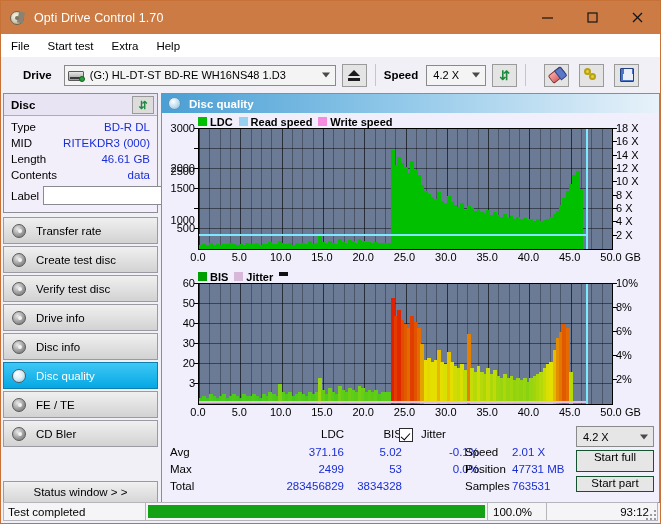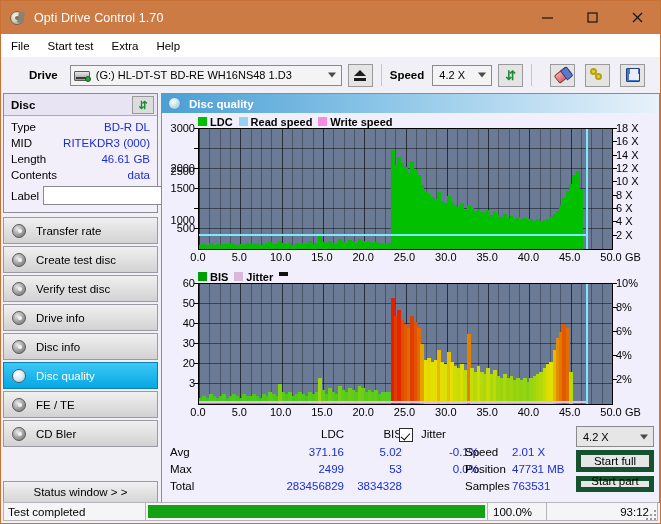--- a/index.html
+++ b/index.html
@@ -279,22 +279,22 @@
   .chk {
     position: absolute; width: 14px; height: 14px; background: #fff;
     border: 1px solid #2a2a2a;
   }
   .chk::after {
     content: ""; position: absolute; left: 3px; top: 2px;
     width: 4px; height: 8px; border: solid #000;
     border-width: 0 1.6px 1.6px 0; transform: rotate(42deg);
   }
   .btn2 {
-    position: absolute; background: #e6e6e6; border: 5px solid #14532d;
-    display: flex; align-items: flex-end; justify-content: center;
+    position: absolute; background: #e6e6e6; border: 1px solid #14532d;
+    display: flex; align-items: flex-start; justify-content: center;
     font-size: 11.5px; color: #000;
   }
 
   
   .statusbar {
     position: absolute; left: 2px; bottom: 2px; width: 655px; height: 19px;
     display: flex; align-items: stretch;
   }
   .sb-cell {
     border: 1px solid #b5b5bb; background: #f5f5f7;
@@ -345,21 +345,21 @@
   </div>
 
   <div class="menubar">
     <div class="menu-item">File</div>
     <div class="menu-item">Start test</div>
     <div class="menu-item">Extra</div>
     <div class="menu-item">Help</div>
   </div>
 
   <div class="drivebar">
-    <div class="lbl-bold" style="margin-left:22px">Drive</div>
+    <div class="lbl-bold" style="margin-left:16px">Drive</div>
     <div class="combo" id="drive-combo">
       <span class="drive-icon">
         <span class="body"></span>
           <span class="slot"></span>
           <span class="grn"></span>
       </span>
       <span>(G:)  HL-DT-ST BD-RE  WH16NS48 1.D3</span>
       <span class="arrow"></span>
     </div>
     <div class="tbtn">

